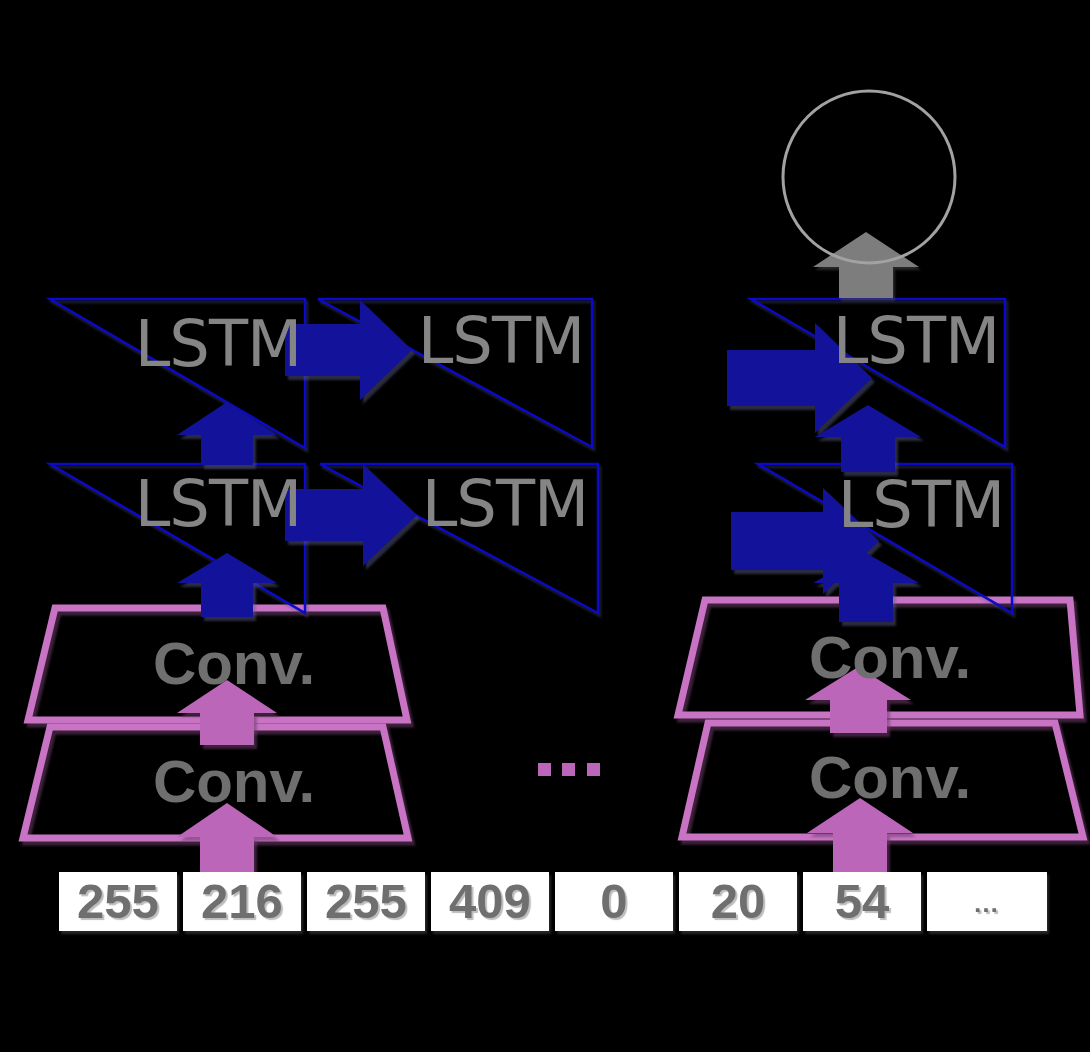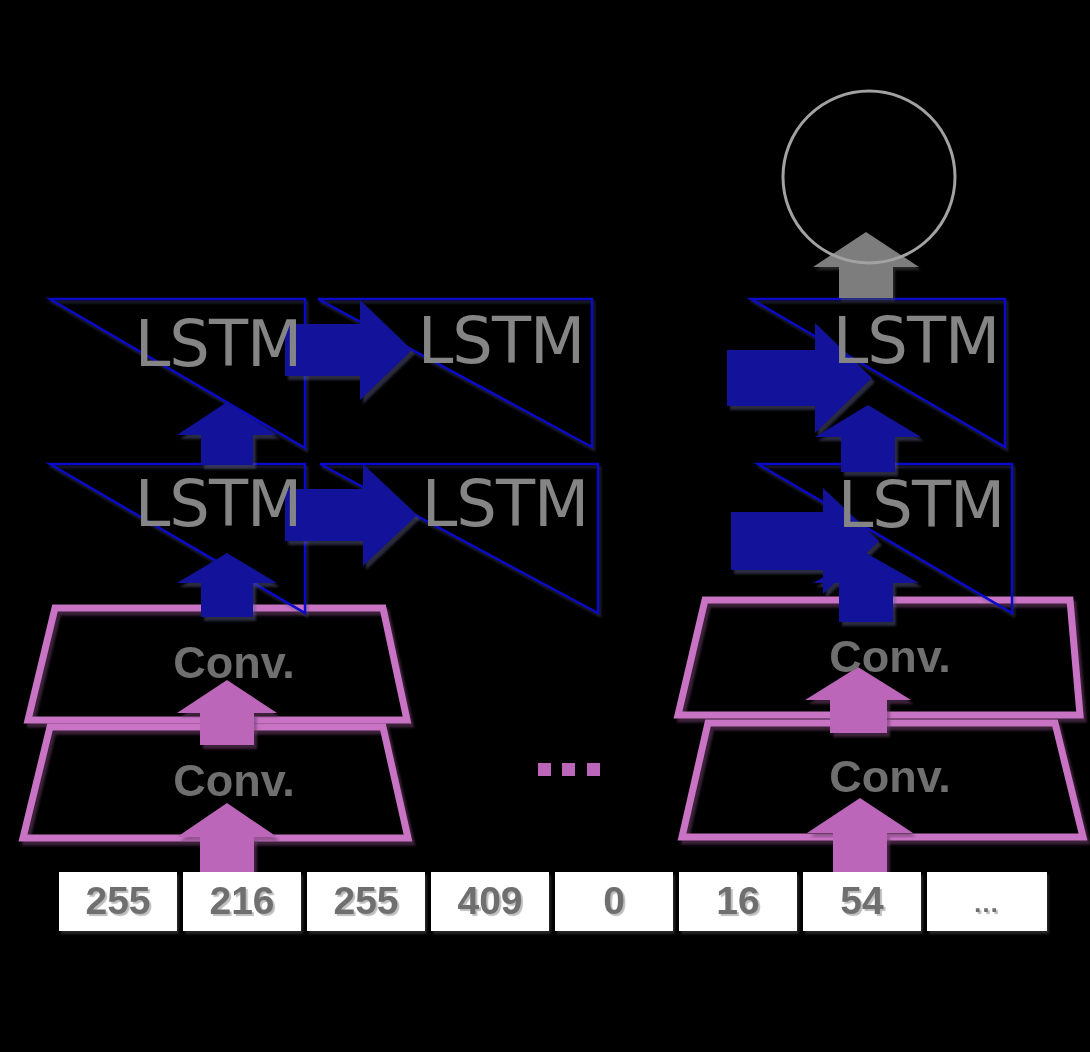--- a/index.html
+++ b/index.html
@@ -18,22 +18,22 @@
   html,body{margin:0;padding:0;background:var(--background);}
   .stage{position:relative;width:1090px;height:1052px;background:var(--background);overflow:hidden;
          font-family:"Liberation Sans",sans-serif;}
   .stage svg{position:absolute;left:0;top:0;}
   .navy-shadow{filter:drop-shadow(3px 4px 1px rgba(95,95,140,0.45));}
   .pink-shadow{filter:drop-shadow(3px 4px 1px rgba(110,60,105,0.55));}
   .line-shadow{filter:drop-shadow(2px 3px 1px rgba(80,80,120,0.40));}
   .gray-shadow{filter:drop-shadow(2px 3px 1px rgba(70,70,70,0.55));}
   .lbl{position:absolute;transform:translate(-50%,-50%);white-space:nowrap;user-select:none;}
   .lstm-lbl{font-family:"DejaVu Sans",sans-serif;font-size:64px;letter-spacing:-1px;color:var(--lstm_text);}
-  .conv-lbl{font-family:"Liberation Sans",sans-serif;font-weight:700;font-size:45px;color:var(--conv_text);}
-  .byte-lbl{font-family:"Liberation Sans",sans-serif;font-weight:700;font-size:39px;color:var(--byte_text);
+  .conv-lbl{font-family:"Liberation Sans",sans-serif;font-weight:700;font-size:60px;color:var(--conv_text);}
+  .byte-lbl{font-family:"Liberation Sans",sans-serif;font-weight:700;font-size:49px;color:var(--byte_text);
             text-shadow:2px 2px 1px #bdbdbd;}
   .byte-ellipsis{font-size:26px;}
 </style>
 </head>
 <body>
 
 <div class="stage">
 
   <svg width="1090" height="1052" viewBox="0 0 1090 1052">
 
@@ -106,17 +106,17 @@
   <div class="lbl conv-lbl" style="left:234px;top:663px;">Conv.</div>
   <div class="lbl conv-lbl" style="left:234px;top:781px;">Conv.</div>
   <div class="lbl conv-lbl" style="left:890px;top:657px;">Conv.</div>
   <div class="lbl conv-lbl" style="left:890px;top:777px;">Conv.</div>
 
   <div class="lbl byte-lbl" style="left:118px;top:901px;">255</div>
   <div class="lbl byte-lbl" style="left:242px;top:901px;">216</div>
   <div class="lbl byte-lbl" style="left:366px;top:901px;">255</div>
   <div class="lbl byte-lbl" style="left:490px;top:901px;">409</div>
   <div class="lbl byte-lbl" style="left:614px;top:901px;">0</div>
-  <div class="lbl byte-lbl" style="left:738px;top:901px;">16</div>
+  <div class="lbl byte-lbl" style="left:738px;top:901px;">20</div>
   <div class="lbl byte-lbl" style="left:862px;top:901px;">54</div>
   <div class="lbl byte-lbl byte-ellipsis" style="left:986px;top:903px;">…</div>
 
 </div>
 
 </body></html>

